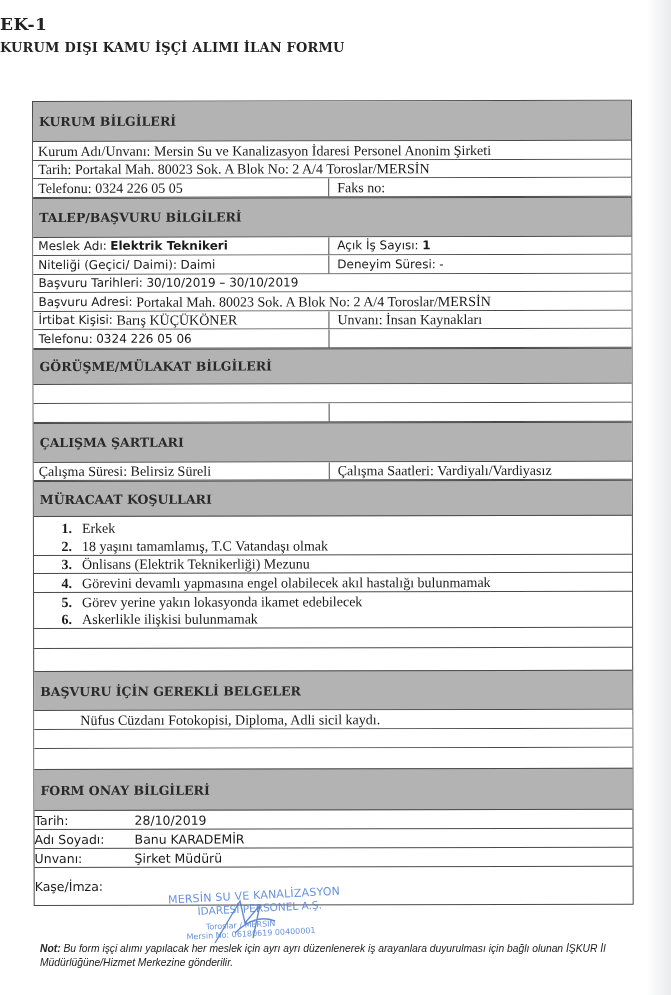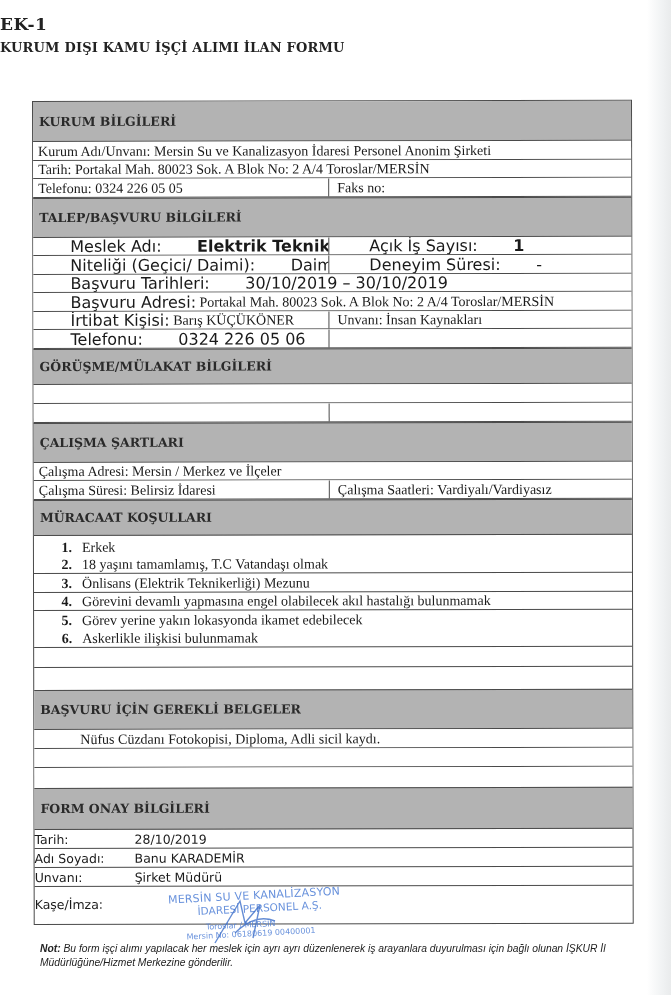--- a/index.html
+++ b/index.html
@@ -33,21 +33,21 @@
     .row {
       display: flex; border-bottom: 1.2px solid #4a4a4a;
       font-size: 14px; height: 18.5px; align-items: flex-end;
       line-height: 17px; background: #fff;
     }
     .row:last-child { border-bottom: none; }
     .cell { padding-left: 5px; white-space: nowrap; overflow: hidden; height: 100%; display: flex; align-items: flex-end; }
     .cell.left { width: 296px; border-right: 1.2px solid #4a4a4a; }
     .cell.right { flex: 1; padding-left: 8px; }
     .cell.full { flex: 1; }
-    .sans { font-family: "DejaVu Sans", sans-serif; font-size: 16px; margin-left: 32px; }
+    .sans { font-family: "DejaVu Sans", sans-serif; font-size: 12px; }
     b { font-weight: bold; }
 
     .cond-list { padding: 2px 0 0 0; }
     .cond-row { display: flex; font-size: 14px; height: 18.4px; line-height: 17px; border-bottom: 1.2px solid #4a4a4a; align-items: flex-end; }
     .cond-row.noline { border-bottom: none; }
     .cond-num { width: 48px; text-align: right; font-weight: bold; padding-right: 10px; }
     .cond-text { flex: 1; white-space: nowrap; }
 
     .doc-row { padding-left: 46px; }
 
@@ -152,27 +152,22 @@
   <div class="row" style="height:19px;">
     <div class="cell full"></div>
   </div>
   <div class="row" style="height:19px;">
     <div class="cell left"></div>
     <div class="cell right"></div>
   </div>
 
   <div class="hdr" style="height:40px; border-top:1.2px solid #4a4a4a;">ÇALIŞMA ŞARTLARI</div>
   <div class="row">
-    <div class="cell full">
-      <span>Çalışma Adresi:</span>&nbsp;<span>Mersin / Merkez ve İlçeler</span>
-    </div>
-  </div>
-  <div class="row">
-    <div class="cell left">
-      <span>Çalışma Süresi:</span>&nbsp;<span>Belirsiz İdaresi</span>
+    <div class="cell left">
+      <span>Çalışma Süresi:</span>&nbsp;<span>Belirsiz Süreli</span>
     </div>
     <div class="cell right">
       <span>Çalışma Saatleri:</span>&nbsp;<span>Vardiyalı/Vardiyasız</span>
     </div>
   </div>
 
   <div class="hdr" style="height:36px; border-top:1.2px solid #4a4a4a;">MÜRACAAT KOŞULLARI</div>
   <div class="cond-list">
     <div class="cond-row noline">
       <span class="cond-num">1.</span>

